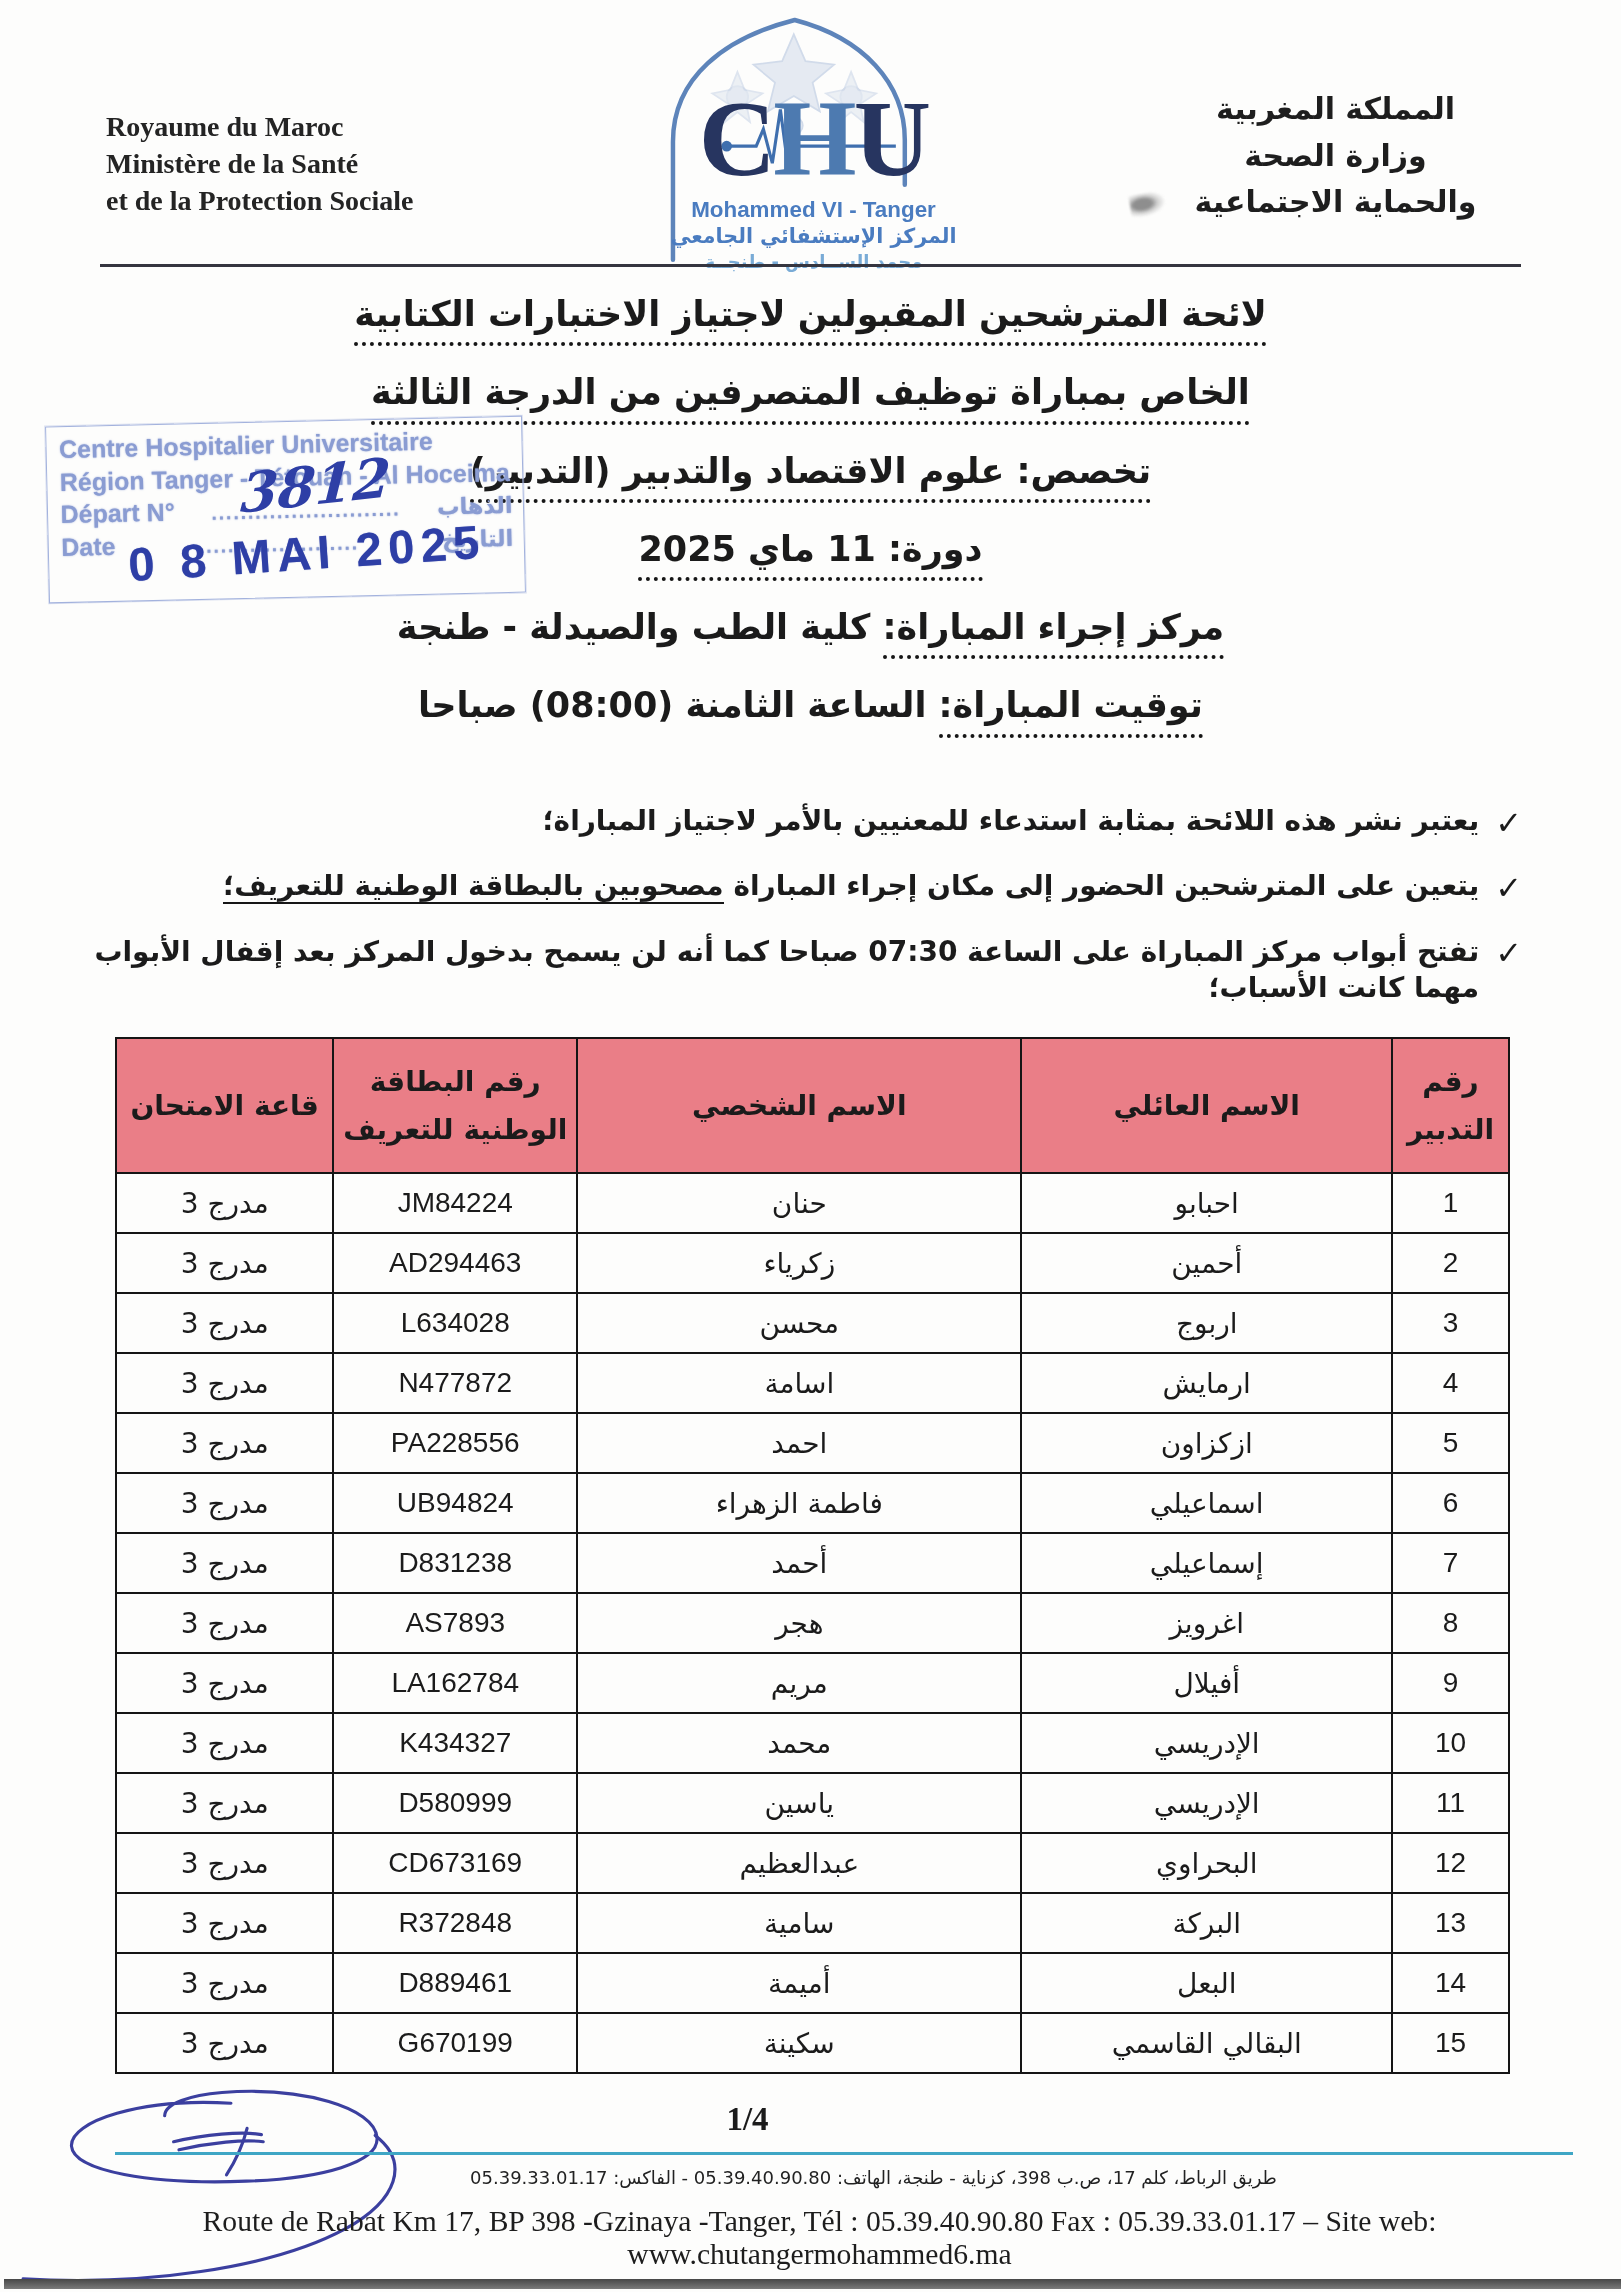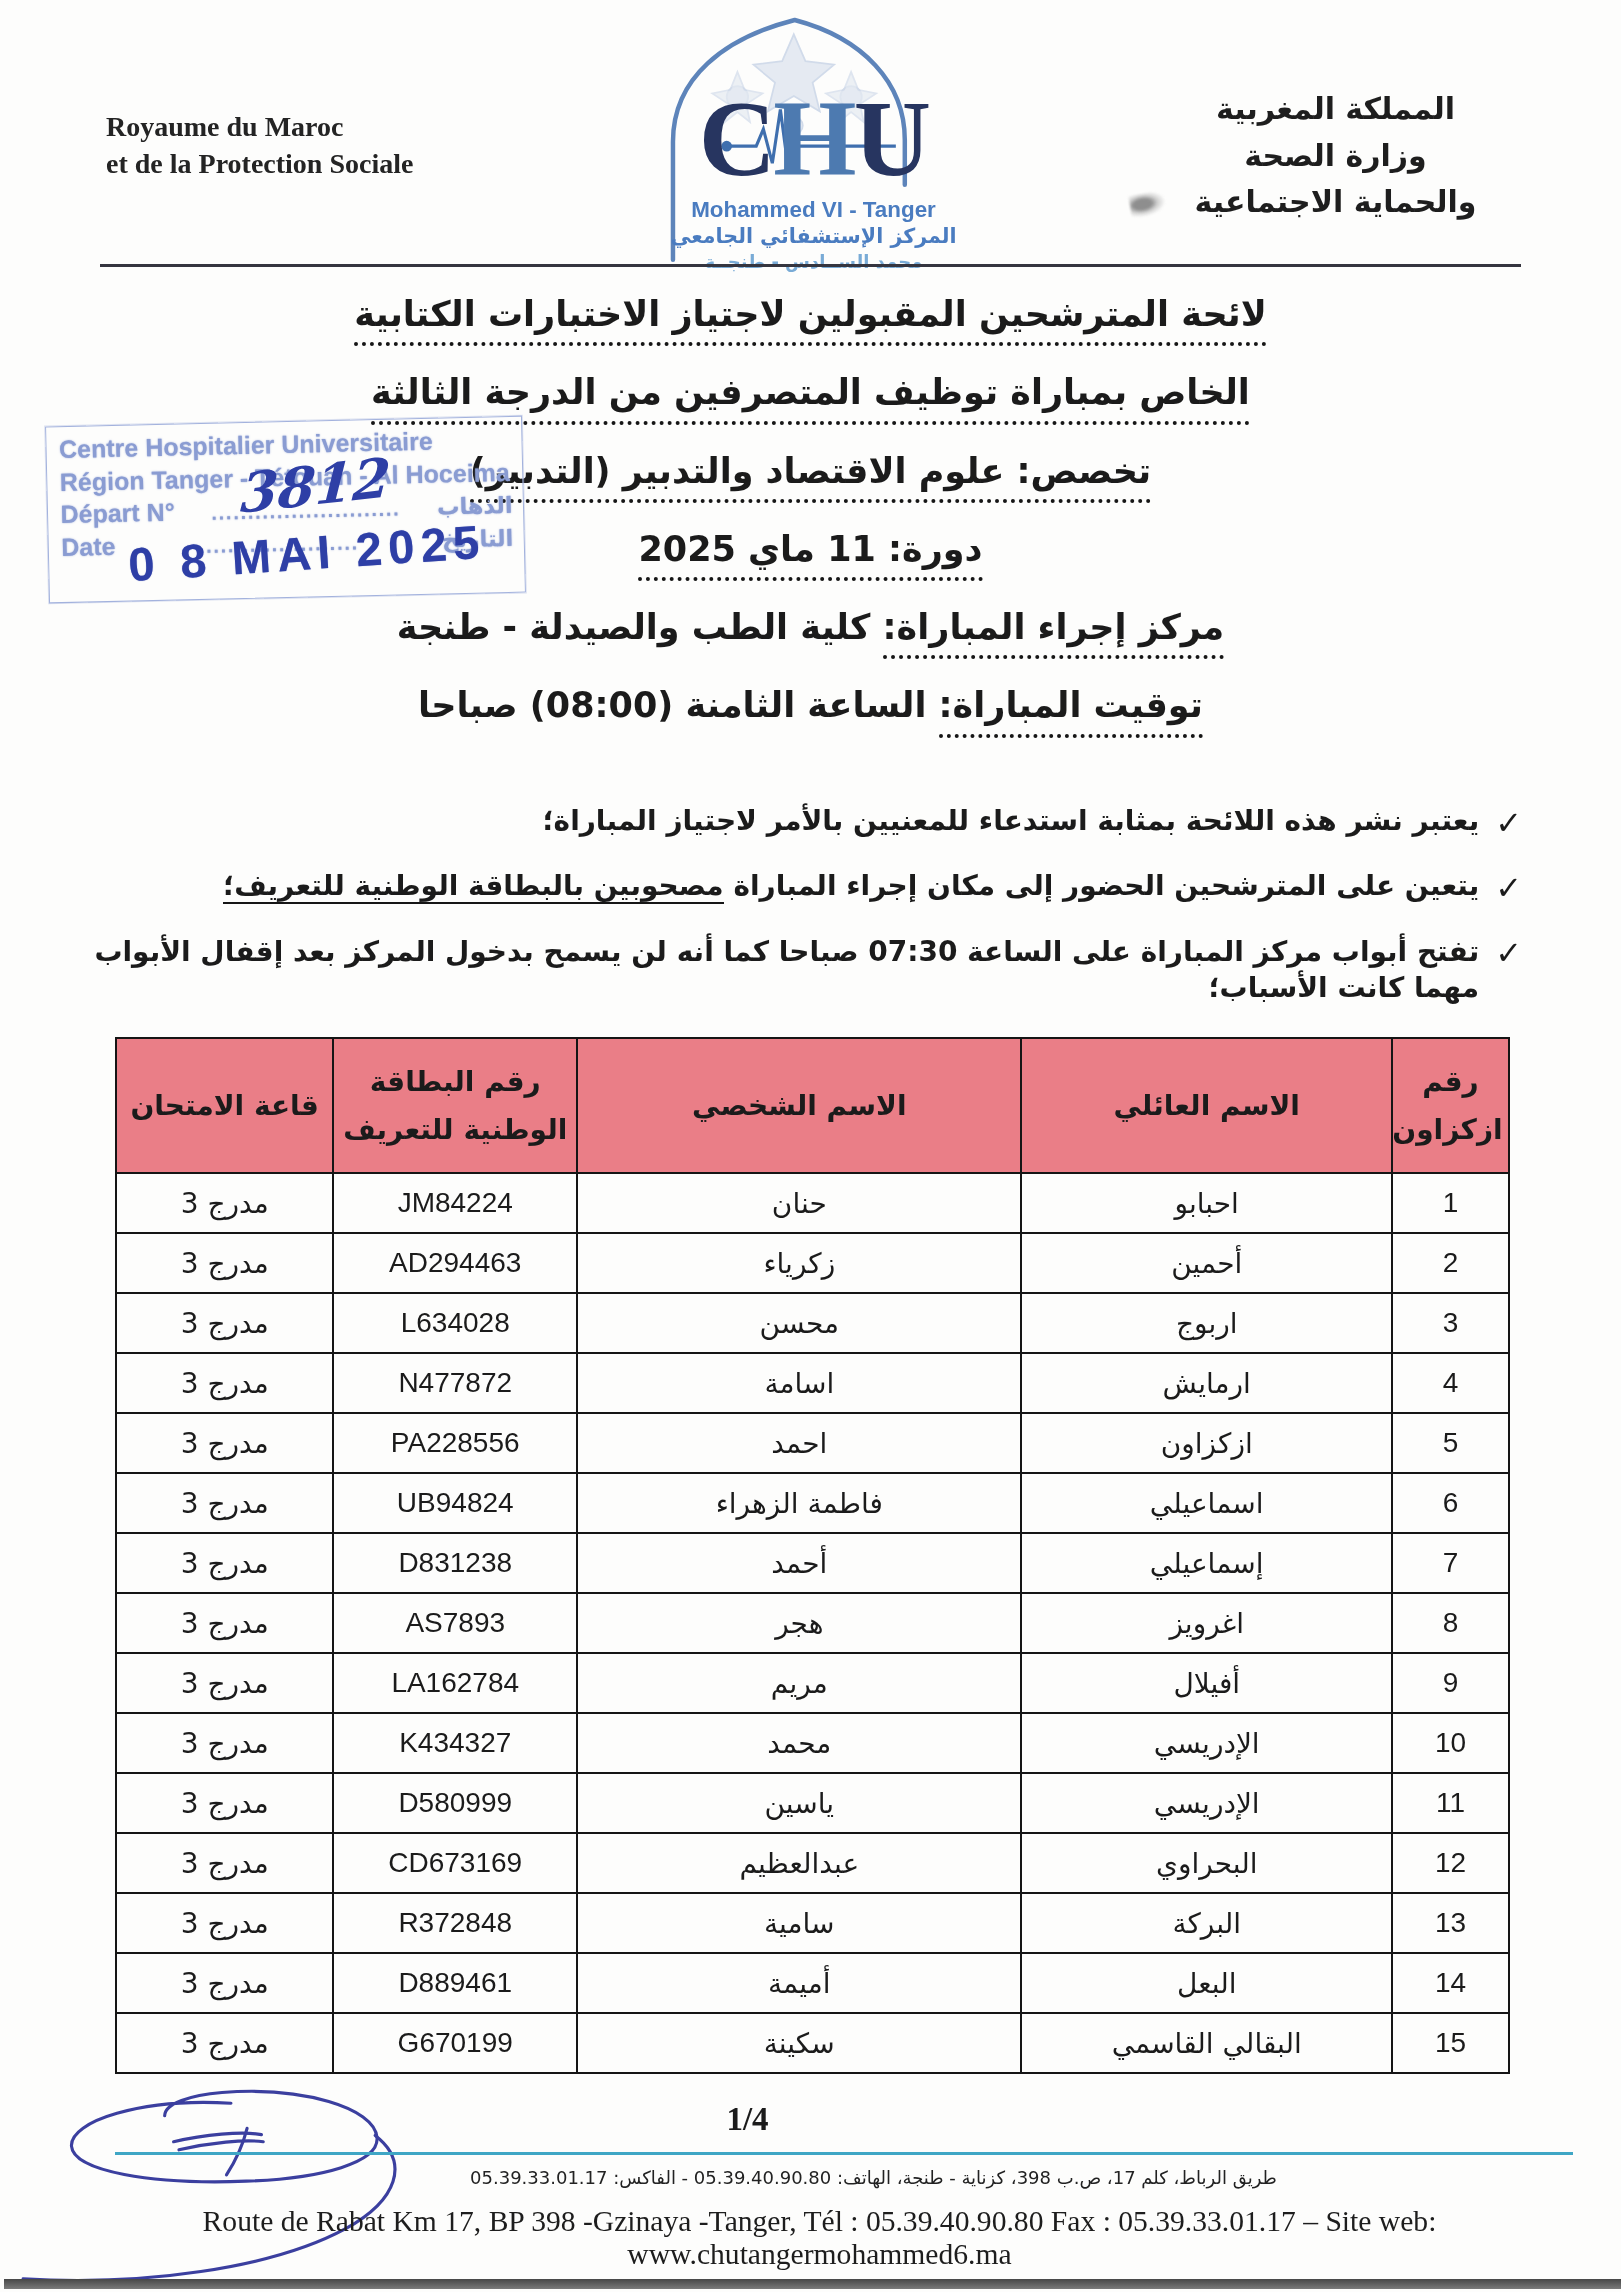--- a/index.html
+++ b/index.html
@@ -120,20 +120,21 @@
   .bottom-bar{position:absolute; left:3.6px; right:0; bottom:3.6px; height:10.7px;
     background:linear-gradient(#474747,#7a7a7a);}
 </style>
 </head>
 <body>
 
 <div class="page">
 
   <div class="hdr-left">
     <div>Royaume du Maroc</div>
+    <div>Ministère de la Santé</div>
     <div>et de la Protection Sociale</div>
   </div>
 
   <div class="hdr-right">
     <div>المملكة المغربية</div>
     <div>وزارة الصحة</div>
     <div>والحماية الاجتماعية</div>
   </div>
 
   <div class="logo">
@@ -207,21 +208,21 @@
   <table class="cand-table">
     <colgroup>
       <col class="col-num">
         <col class="col-family">
         <col class="col-first">
         <col class="col-id">
         <col class="col-room">
     </colgroup>
     <thead>
       <tr>
-        <th>رقم ازكزاون</th>
+        <th>رقم التدبير</th>
         <th>الاسم العائلي</th>
         <th>الاسم الشخصي</th>
         <th>رقم البطاقة الوطنية للتعريف</th>
         <th>قاعة الامتحان</th>
       </tr>
     </thead>
     <tbody>
         <tr>
           <td class="cell-exam-number">1</td>
           <td class="cell-family-name">احبابو</td>

